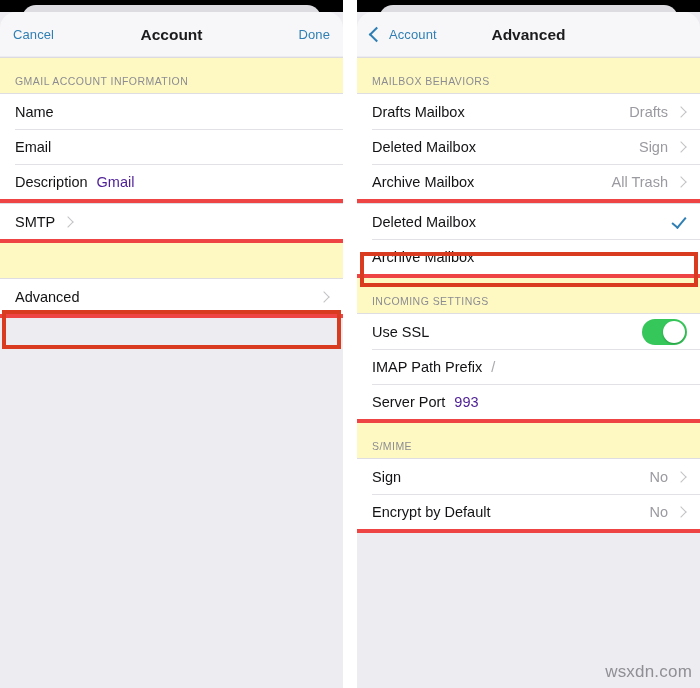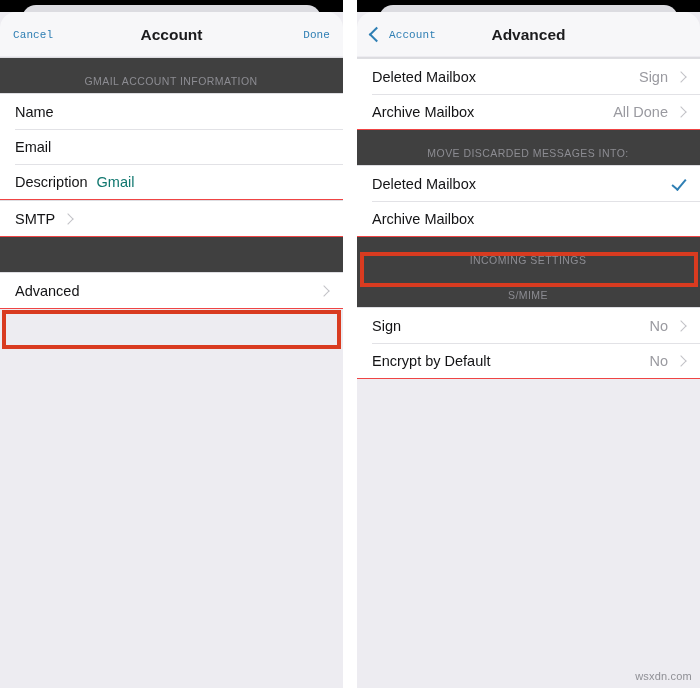--- a/index.html
+++ b/index.html
@@ -75,25 +75,24 @@
     align-items: center;
     padding: 0 13px;
     box-sizing: border-box;
     border-bottom: 1px solid #dcdce0;
     background: transparent;
   }
   .nav-left, .nav-right {
     flex: 0 0 auto;
     display: flex;
     align-items: center;
-    font-size: 11px;
+    font-size: 13px;
     color: #2f7fb4;
     letter-spacing: 0.1px;
     white-space: nowrap;
-    font-family: Liberation Mono, monospace;
   }
   .nav-right { margin-left: auto; align-items: flex-end; }
   .nav-title {
     position: absolute;
     left: 0; right: 0;
     text-align: center;
     font-size: 15.5px;
     font-weight: bold;
     color: #1b1b1d;
     pointer-events: none;
@@ -115,30 +114,29 @@
     top: 58px; left: 0; right: 0; bottom: 0;
     background: #edecf1;
     overflow: hidden;
   }
 
   .section-header {
     font-size: 10.5px;
     color: #8c8c92;
     letter-spacing: 0.45px;
     padding: 17px 16px 6px 15px;
-    background: #404040;
+    background: #fef9c3;
     text-transform: uppercase;
     box-sizing: border-box;
-    text-align: center;
   }
 
   .group {
     background: #ffffff;
     border-top: 1px solid #dedee2;
-    border-bottom: 1px solid #ef4444;
+    border-bottom: 4px solid #ef4444;
   }
 
   .row {
     position: relative;
     display: flex;
     align-items: center;
     height: 35px;
     padding: 0 13px 0 15px;
     box-sizing: border-box;
     background: #ffffff;
@@ -152,21 +150,21 @@
     height: 1px;
     background: #e2e2e6;
   }
   .row-label {
     font-size: 14.5px;
     color: #131315;
     white-space: nowrap;
   }
   .row-inline-value {
     font-size: 14.5px;
-    color: #0f766e;
+    color: #4c1d95;
     margin-left: 9px;
     white-space: nowrap;
   }
   .row-inline-value.muted {
     color: #a8a8ae;
   }
   .row-value {
     margin-left: auto;
     font-size: 14.5px;
     color: #9a9aa0;
@@ -246,21 +244,21 @@
 
   .spacer-bottom {
     background: #edecf1;
     height: 400px;
   }
 
   .watermark {
     position: absolute;
     right: 8px;
     bottom: 6px;
-    font-size: 11px;
+    font-size: 17px;
     color: #8f8f95;
     z-index: 40;
     letter-spacing: 0.2px;
   }
 </style>
 </head>
 <body>
 
 <div class="screens">
 
@@ -324,45 +322,66 @@
     <div class="navbar">
       <div class="nav-left">
         <span class="chev-back"></span>
         <span>Account</span>
       </div>
       <div class="nav-title">Advanced</div>
     </div>
 
     <div class="content">
 
-      <div class="group">
+      <div class="section-header">MAILBOX BEHAVIORS</div>
+      <div class="group">
+        <div class="row">
+          <span class="row-label">Drafts Mailbox</span>
+          <span class="row-value">Drafts</span>
+          <span class="chev"></span>
+        </div>
         <div class="row">
           <span class="row-label">Deleted Mailbox</span>
           <span class="row-value">Sign</span>
           <span class="chev"></span>
         </div>
         <div class="row">
           <span class="row-label">Archive Mailbox</span>
-          <span class="row-value">All Done</span>
-          <span class="chev"></span>
-        </div>
-      </div>
-
-      <div class="section-header">MOVE DISCARDED MESSAGES INTO:</div>
+          <span class="row-value">All Trash</span>
+          <span class="chev"></span>
+        </div>
+      </div>
+
       <div class="group">
         <div class="row">
           <span class="row-label">Deleted Mailbox</span>
           <span class="checkmark"></span>
         </div>
         <div class="row">
           <span class="row-label">Archive Mailbox</span>
         </div>
       </div>
 
       <div class="section-header">INCOMING SETTINGS</div>
+      <div class="group">
+        <div class="row">
+          <span class="row-label">Use SSL</span>
+          <span class="toggle">
+            <span class="knob"></span>
+          </span>
+        </div>
+        <div class="row">
+          <span class="row-label">IMAP Path Prefix</span>
+          <span class="row-inline-value muted">/</span>
+        </div>
+        <div class="row">
+          <span class="row-label">Server Port</span>
+          <span class="row-inline-value">993</span>
+        </div>
+      </div>
 
       <div class="section-header">S/MIME</div>
       <div class="group">
         <div class="row">
           <span class="row-label">Sign</span>
           <span class="row-value">No</span>
           <span class="chev"></span>
         </div>
         <div class="row">
           <span class="row-label">Encrypt by Default</span>

